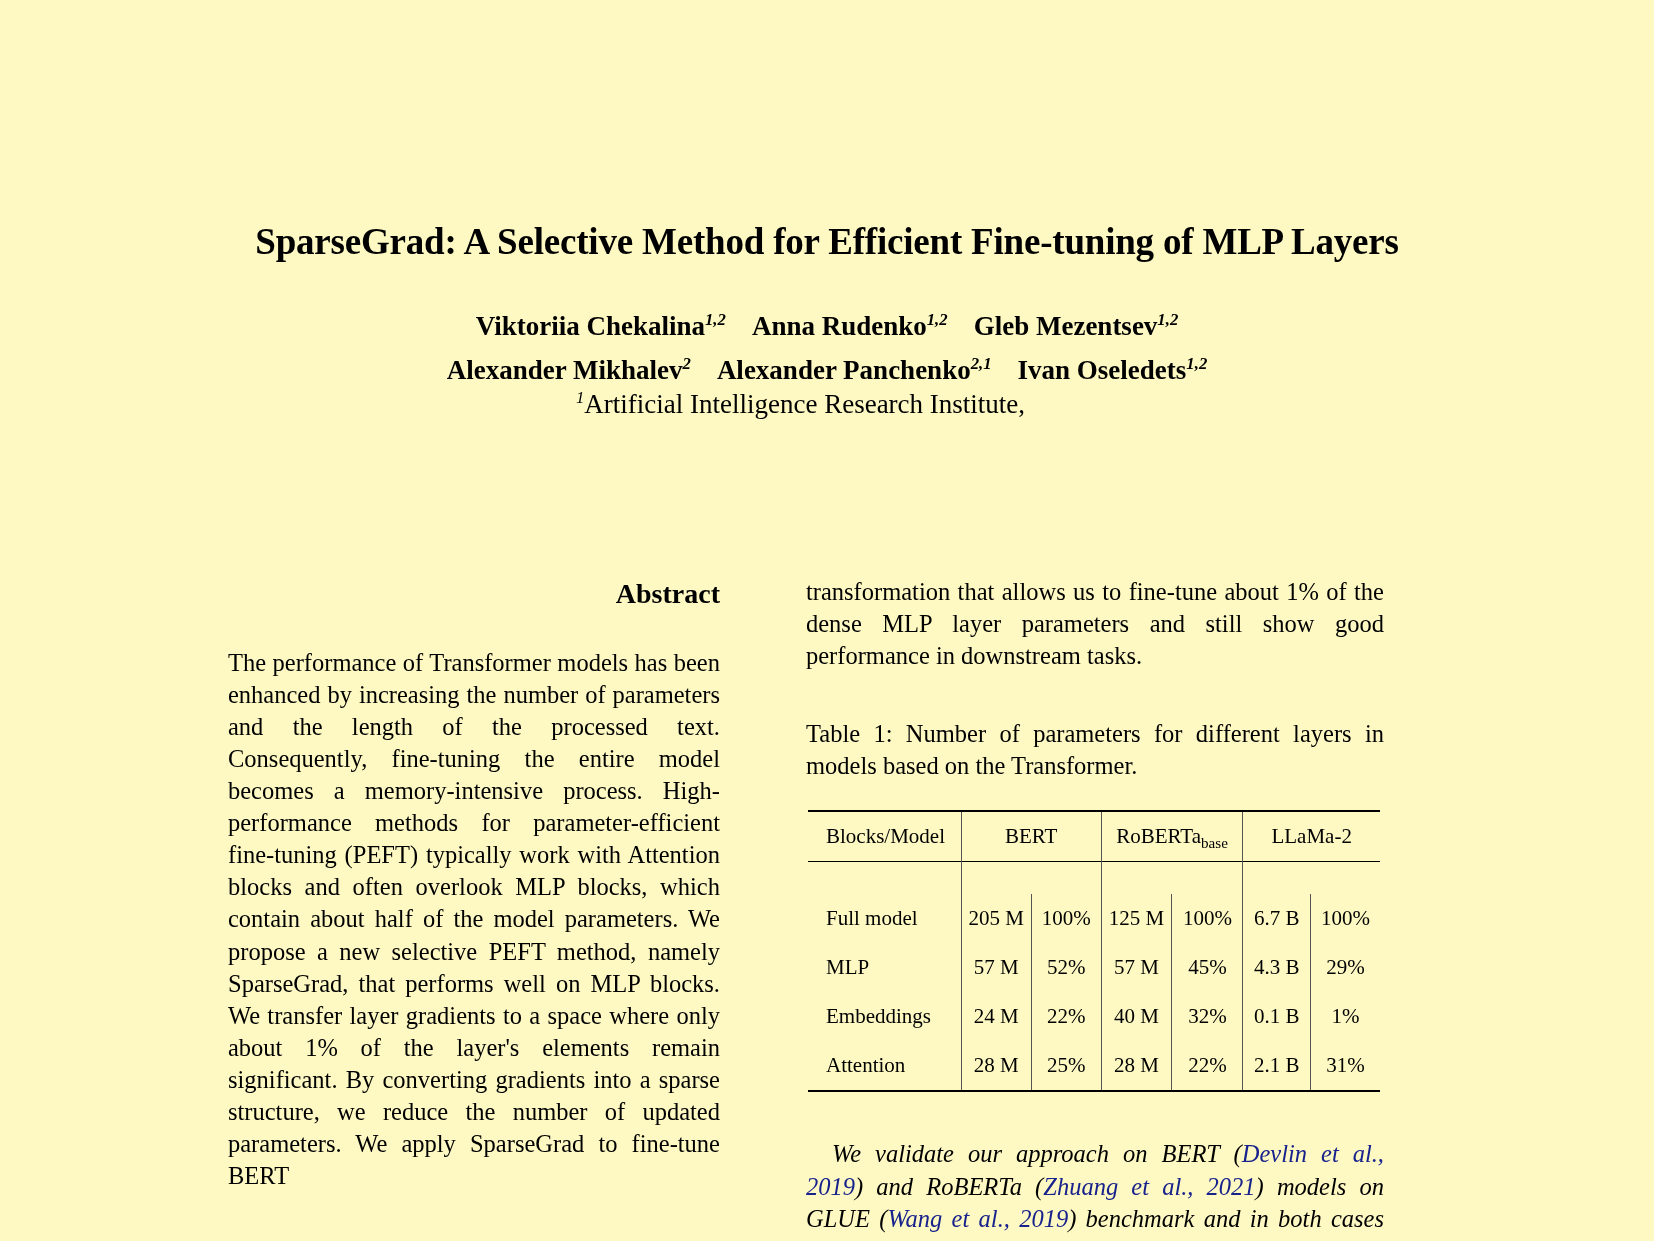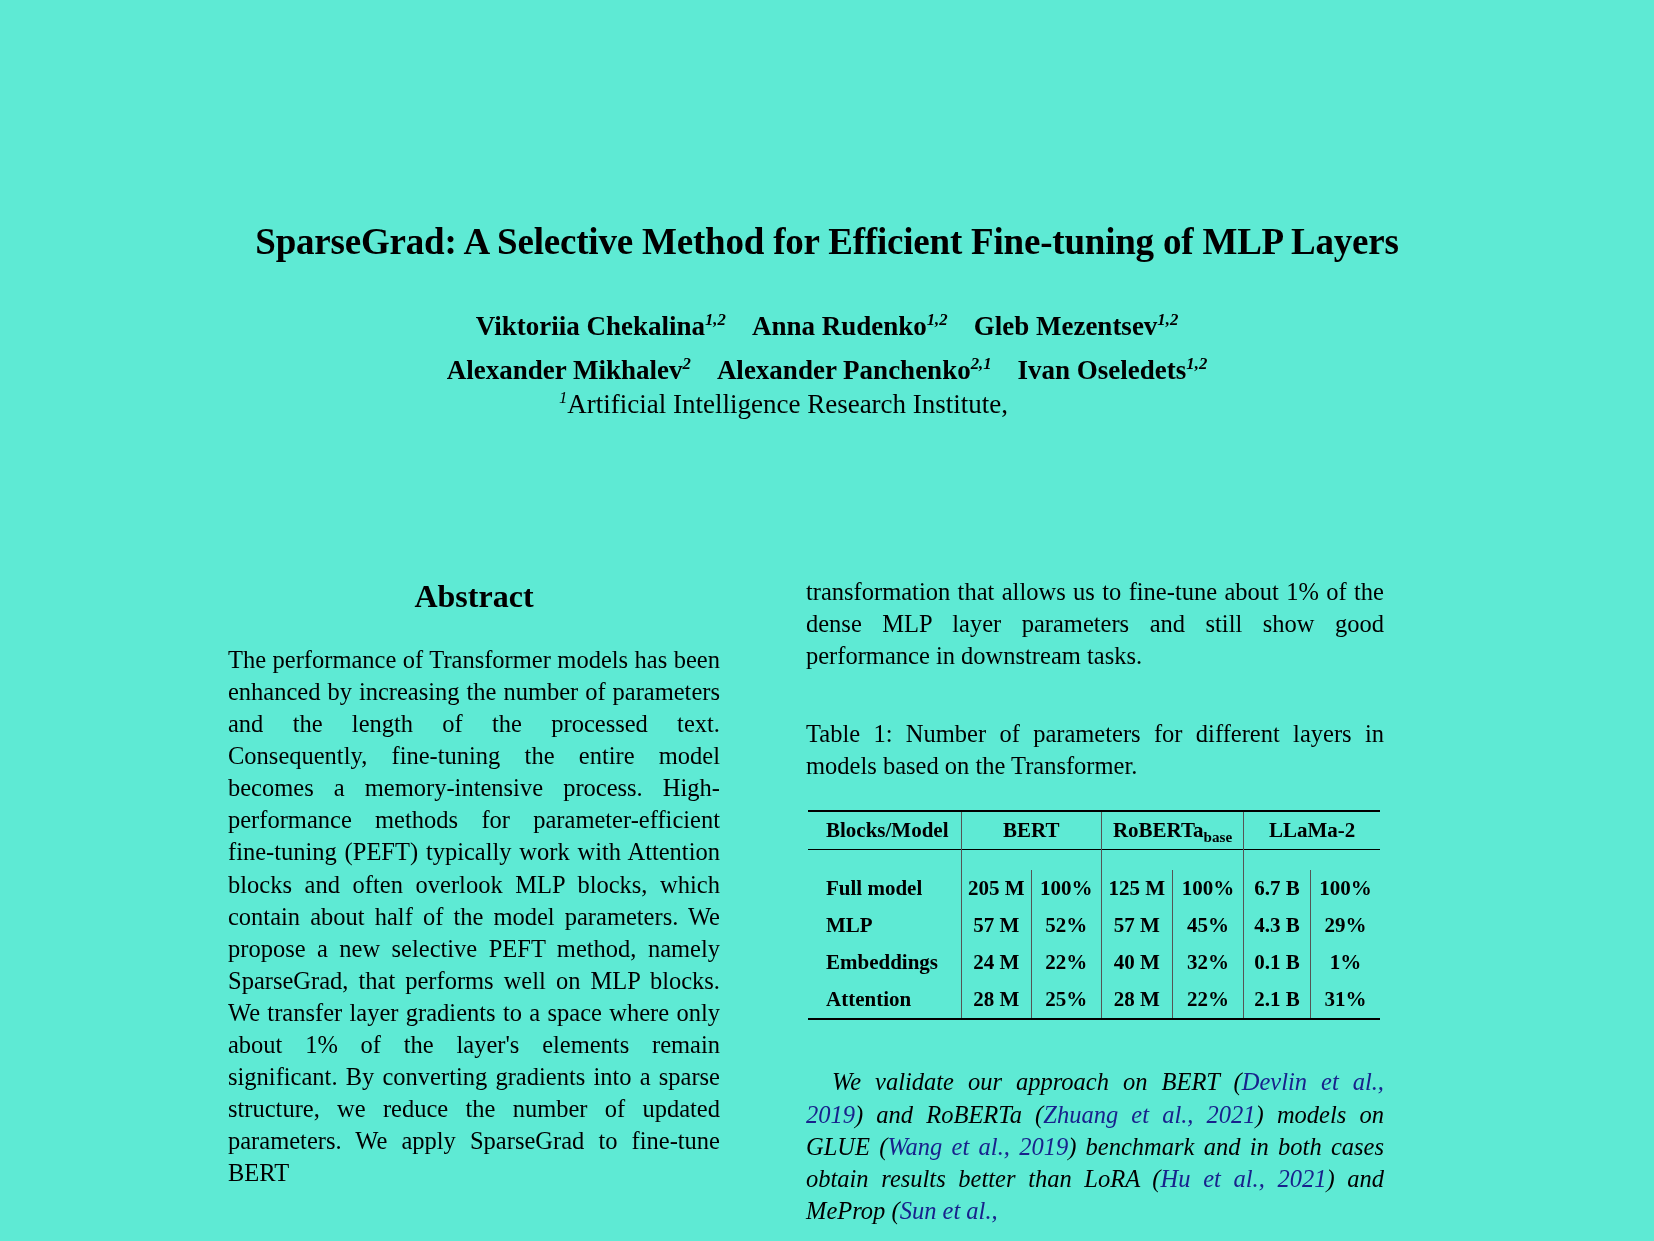--- a/index.html
+++ b/index.html
@@ -12,21 +12,21 @@
     width: 1654px;
     height: 1241px;
     overflow: hidden;
     font-family: "Liberation Serif", "DejaVu Serif", serif;
     color: #000000;
   }
   .page {
     position: relative;
     width: 1654px;
     height: 1241px;
-    background: #5eead4;
+    background: #fef9c3;
   }
   
   .title {
     position: absolute;
     top: 196px;
     left: 0;
     width: 1654px;
     text-align: center;
     font-size: 37px;
     font-weight: bold;
@@ -61,41 +61,42 @@
   
   .affils {
     position: absolute;
     top: 386px;
     left: 0;
     width: 1567px;
     text-align: center;
     font-size: 27px;
     font-weight: normal;
     line-height: 1.38;
+    padding-left: 17px;
   }
   .affils sup {
     font-weight: normal;
   }
   
   .col {
     position: absolute;
     top: 576px;
     width: 492px;
     font-size: 24.5px;
     line-height: 1.31;
     text-align: justify;
   }
   .col-left  { left: 228px; }
   .col-right { left: 806px; width: 578px; }
 
   .abstract-head {
-    text-align: center;
-    font-size: 32px;
-    font-weight: bold;
-    margin: 0 0 26px 0;
+    text-align: right;
+    font-size: 28px;
+    font-weight: bold;
+    margin: 0 0 34px 0;
   }
   p.para {
     margin: 0;
     text-align: justify;
     text-justify: inter-word;
     hyphens: none;
   }
   .indent { text-indent: 26px; font-style: italic; }
 
   a.cite, .cite {
@@ -114,22 +115,22 @@
     margin-top: 28px;
     padding: 0 2px;
   }
   table.params {
     border-collapse: collapse;
     width: 572px;
     font-size: 21px;
     line-height: 1.0;
   }
   table.params td, table.params th {
-    font-weight: bold;
-    padding: 8px 0;
+    font-weight: normal;
+    padding: 14px 0;
     white-space: nowrap;
   }
   .rule-top    { border-top: 2.6px solid #000; }
   .rule-dbl    { border-top: 1.1px solid #000; }
   .rule-bottom { border-bottom: 2.6px solid #000; }
   .hdr td {
     text-align: center;
     padding: 5px 0 7px 0;
   }
   .hdr td.lbl { text-align: left; padding-left: 18px; }

